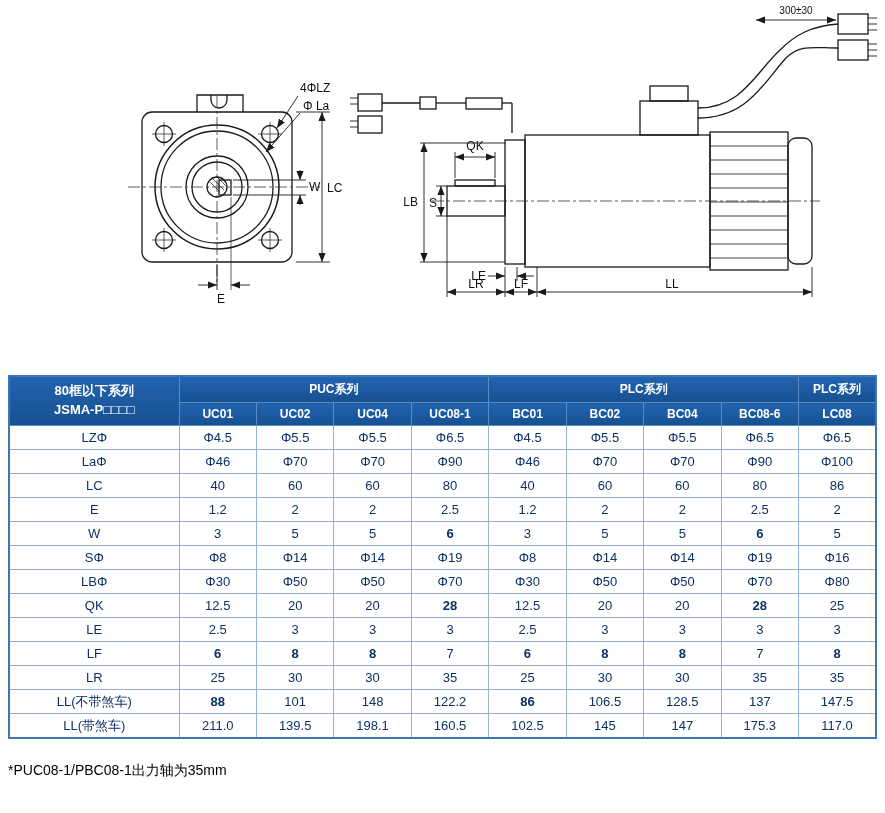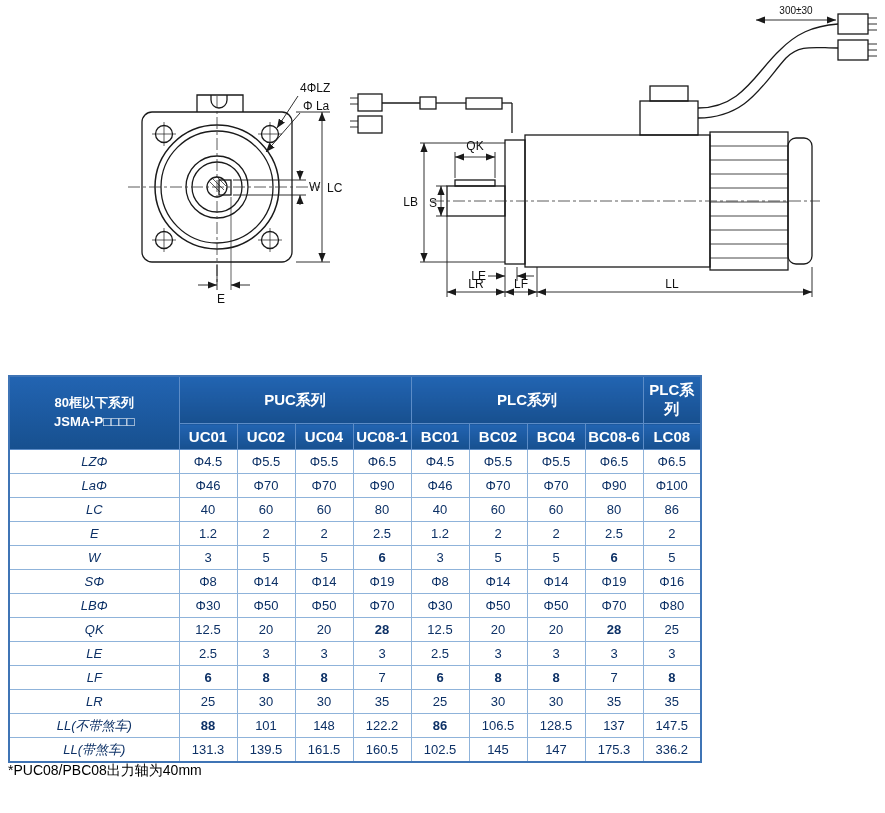--- a/index.html
+++ b/index.html
@@ -6,35 +6,35 @@
   html,body { background:#ffffff; }
   body {
     width:885px; height:813px; position:relative; overflow:hidden;
     font-family:"Liberation Sans","DejaVu Sans",sans-serif; color:#111;
   }
   .drawings { position:absolute; top:0; left:0; }
   svg text { font-family:"Liberation Sans","DejaVu Sans",sans-serif; font-size:12px; fill:#111; }
   svg text.small { font-size:10px; }
 
   .spec-table {
-    position:absolute; top:375px; left:8px; width:694px;
+    position:absolute; top:375px; left:8px; width:869px;
     border-collapse:collapse; table-layout:fixed;
     font-size:13px; color:#0d3166;
     border:2px solid #3f74b5;
   }
   .spec-table th, .spec-table td { border:1px solid #8fb3da; text-align:center; vertical-align:middle; }
   .spec-table thead th {
     background:linear-gradient(#2264b2,#17508f);
-    color:#ffffff; font-weight:bold; font-size:15px;
+    color:#ffffff; font-weight:bold; font-size:12px;
     border:1px solid #5c8cc7; padding:4px 2px;
   }
   .spec-table thead th.corner { font-size:13px; line-height:1.45; }
   .spec-table tbody td { padding:3px 2px; line-height:17px; background:#ffffff; }
   .spec-table tbody td.bold { font-weight:bold; }
-  .spec-table tbody td.row-label { font-weight:normal;font-style:italic; }
+  .spec-table tbody td.row-label { font-weight:normal; }
 
   .notes { position:absolute; left:8px; top:760px; font-size:14px; color:#000; line-height:21px; }
 </style>
 </head>
 <body>
 
 <svg class="drawings" width="885" height="372" viewBox="0 0 885 372">
   <defs>
     <marker id="ar" viewBox="0 0 10 8" markerWidth="10" markerHeight="8" refX="10" refY="4" orient="auto-start-reverse">
       <path d="M0,0 L10,4 L0,8 z" fill="#1a1a1a"></path>
@@ -380,28 +380,28 @@
         <td>148</td>
         <td>122.2</td>
         <td class="bold">86</td>
         <td>106.5</td>
         <td>128.5</td>
         <td>137</td>
         <td>147.5</td>
       </tr>
       <tr>
         <td class="row-label">LL(带煞车)</td>
-        <td>131.3</td>
+        <td>211.0</td>
         <td>139.5</td>
-        <td>161.5</td>
+        <td>198.1</td>
         <td>160.5</td>
         <td>102.5</td>
         <td>145</td>
         <td>147</td>
         <td>175.3</td>
-        <td>336.2</td>
+        <td>117.0</td>
       </tr>
     </tbody>
 </table>
 
 <div class="notes">
-  <div>*PUC08/PBC08出力轴为40mm</div>
+  <div>*PUC08-1/PBC08-1出力轴为35mm</div>
 </div>
 
 </body></html>

